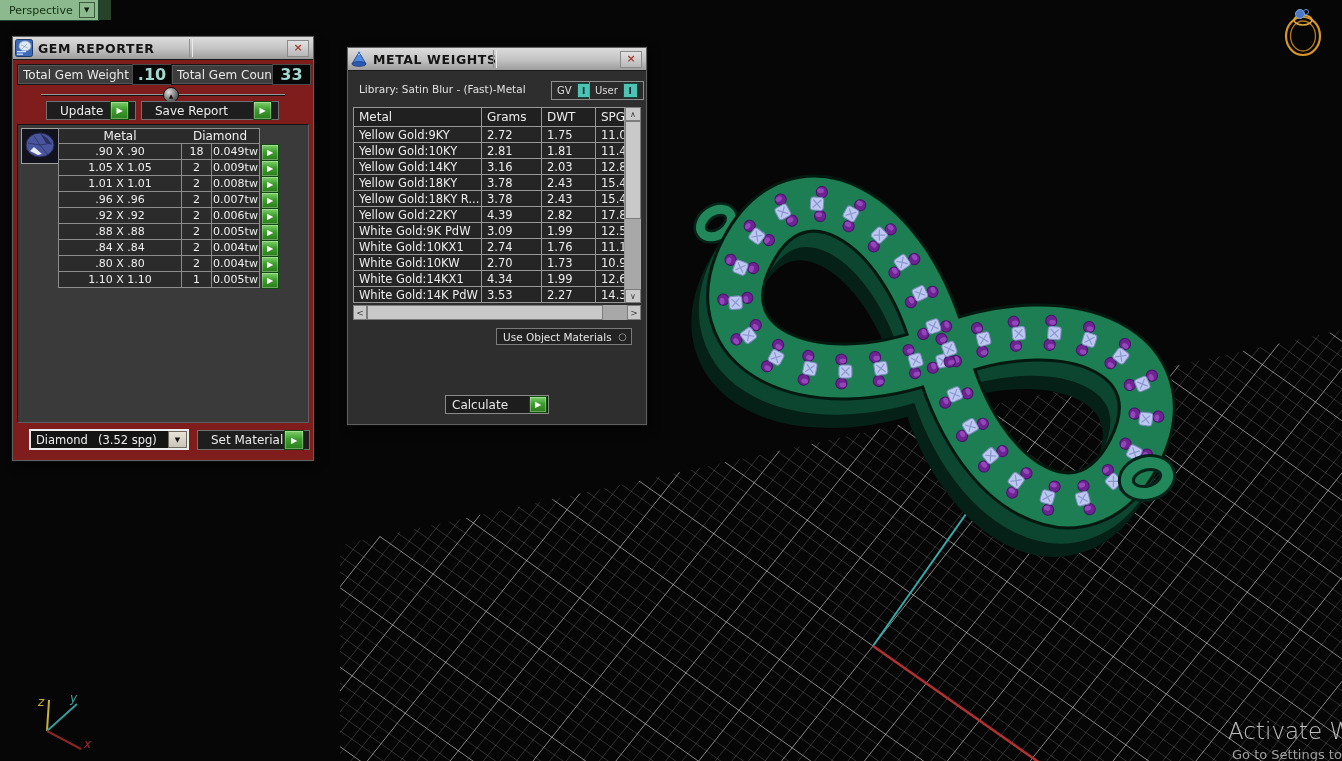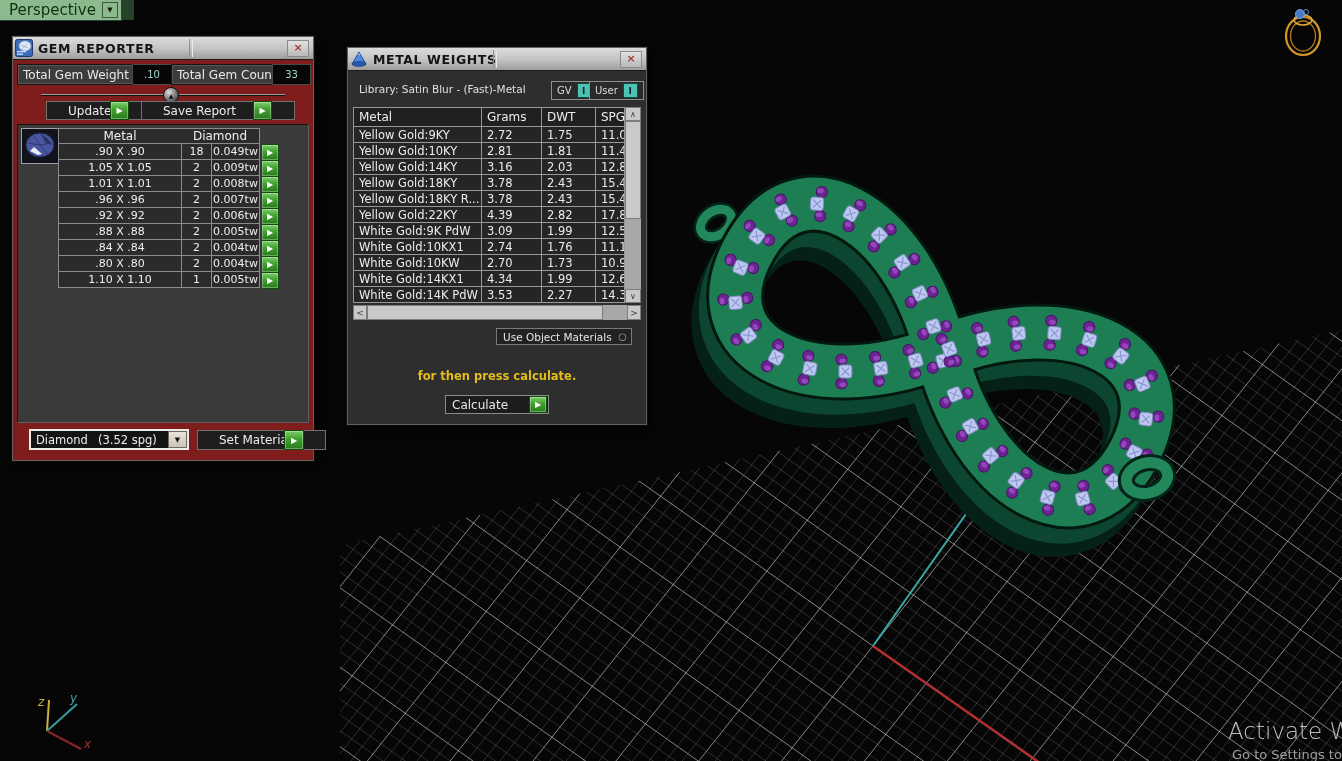--- a/index.html
+++ b/index.html
@@ -25,42 +25,42 @@
   .giz-label{font-size:12px;font-style:italic;}
   .watermark1{position:absolute;left:1228px;top:718px;z-index:2;font-size:23px;font-weight:300;
               color:rgba(215,215,215,0.88);white-space:nowrap;}
   .watermark2{position:absolute;left:1232px;top:747px;z-index:2;font-size:13px;
               color:rgba(200,200,200,0.78);white-space:nowrap;}
 
   
   #persp{position:absolute;left:0;top:0;z-index:20;display:flex;align-items:center;height:20px;}
   #persp .tab{display:flex;align-items:center;height:20px;background:#8cba8e;border:1px solid #243;
               border-left:none;}
-  #persp .tab-label{font-size:15px;color:#10300f;padding:0 6px 0 9px;}
+  #persp .tab-label{font-size:11px;color:#10300f;padding:0 6px 0 9px;}
   #persp .tab-arrow{width:14px;height:14px;margin-right:3px;border:1px solid #3a5a3c;display:flex;
               align-items:center;justify-content:center;font-size:7px;color:#101c10;background:#8cba8e;}
   #persp .sliver{width:12px;height:20px;background:#274229;}
 
   
   .panel{position:absolute;background:#7f1d1d;border:1px solid #5f5f5f;box-shadow:0 0 0 1px #0c0c0c,3px 4px 8px rgba(0,0,0,.65);z-index:10;}
   .titlebar{position:absolute;left:0;top:0;right:0;height:22px;
             background:linear-gradient(180deg,#dcdcdc 0%,#c2c2c2 55%,#9d9d9d 100%);
             border-bottom:1px solid #1a1a1a;display:flex;align-items:center;}
   .tb-icon{width:18px;height:18px;margin:0 5px 0 2px;flex:0 0 auto;}
   .tb-title{font-size:12.5px;font-weight:bold;color:#141414;letter-spacing:.6px;}
   .tb-groove{position:absolute;top:2px;bottom:2px;width:2px;border-left:1px solid #8f8f8f;border-right:1px solid #e9e9e9;}
   .tb-close{position:absolute;right:4px;top:3px;width:20px;height:15px;
             background:linear-gradient(180deg,#e2e2e2,#b8b8b8);border:1px solid #8a8a8a;
             color:#a33c34;font-size:11px;font-weight:bold;line-height:13px;text-align:center;cursor:default;}
   .chip{position:absolute;background:#3c3c3c;border:1px solid #161616;box-shadow:inset 0 0 0 1px #565656;
         color:#e9e9e9;font-size:12px;display:flex;align-items:center;padding:0 5px;}
-  .valbox{position:absolute;background:#070707;border:1px solid #4a4a4a;color:#9fd9cf;font-size:10px;
-          display:flex;align-items:center;justify-content:center;}
+  .valbox{position:absolute;background:#070707;border:1px solid #4a4a4a;color:#9fd9cf;font-size:16px;
+          display:flex;align-items:center;justify-content:center;font-weight:bold;}
   .btn-dark{position:absolute;background:#1e1e1e;border:1px solid #707070;color:#ececec;font-size:12px;
-            display:flex;align-items:center;padding:0 21px;cursor:default;}
+            display:flex;align-items:center;padding:0 13px;cursor:default;}
   .green-btn{position:absolute;background:linear-gradient(180deg,#7ed06a 0%,#3f9e2f 45%,#2a7d1d 100%);
              border:1px solid #134a0d;box-shadow:inset 0 0 0 1px rgba(255,255,255,.3);
              display:flex;align-items:center;justify-content:center;color:#fff;font-size:8px;cursor:default;}
 
   
   #gem-reporter{left:12px;top:36px;width:300px;height:423px;}
   #gr-slider-line{position:absolute;left:28px;right:28px;top:57px;height:0;border-top:1px solid #9a9a9a;border-bottom:1px solid #111;}
   #gr-slider-knob{position:absolute;left:150px;top:50px;width:14px;height:14px;border-radius:50%;
                   background:radial-gradient(circle at 35% 30%,#e0e0e0,#6a6a6a 60%,#333);border:1px solid #111;
                   display:flex;align-items:center;justify-content:center;font-size:6px;color:#101010;}
@@ -912,21 +912,20 @@
       <div class="sb-btn" style="right:0;top:0;width:14px;height:15px;font-size:9px;">
           <span>&gt;</span>
         </div>
     </div>
 
     <div id="mw-uom">
       <span>Use Object Materials</span>
       <span class="circ">○</span>
     </div>
 
-    <div class="mw-instr" style="top:321px;">for then press calculate.</div>
 
     <div id="mw-calc">
       <span class="lbl">Calculate</span>
       <span class="green-btn">
           <span>▶</span>
         </span>
     </div>
   </div>
 
 </div>

